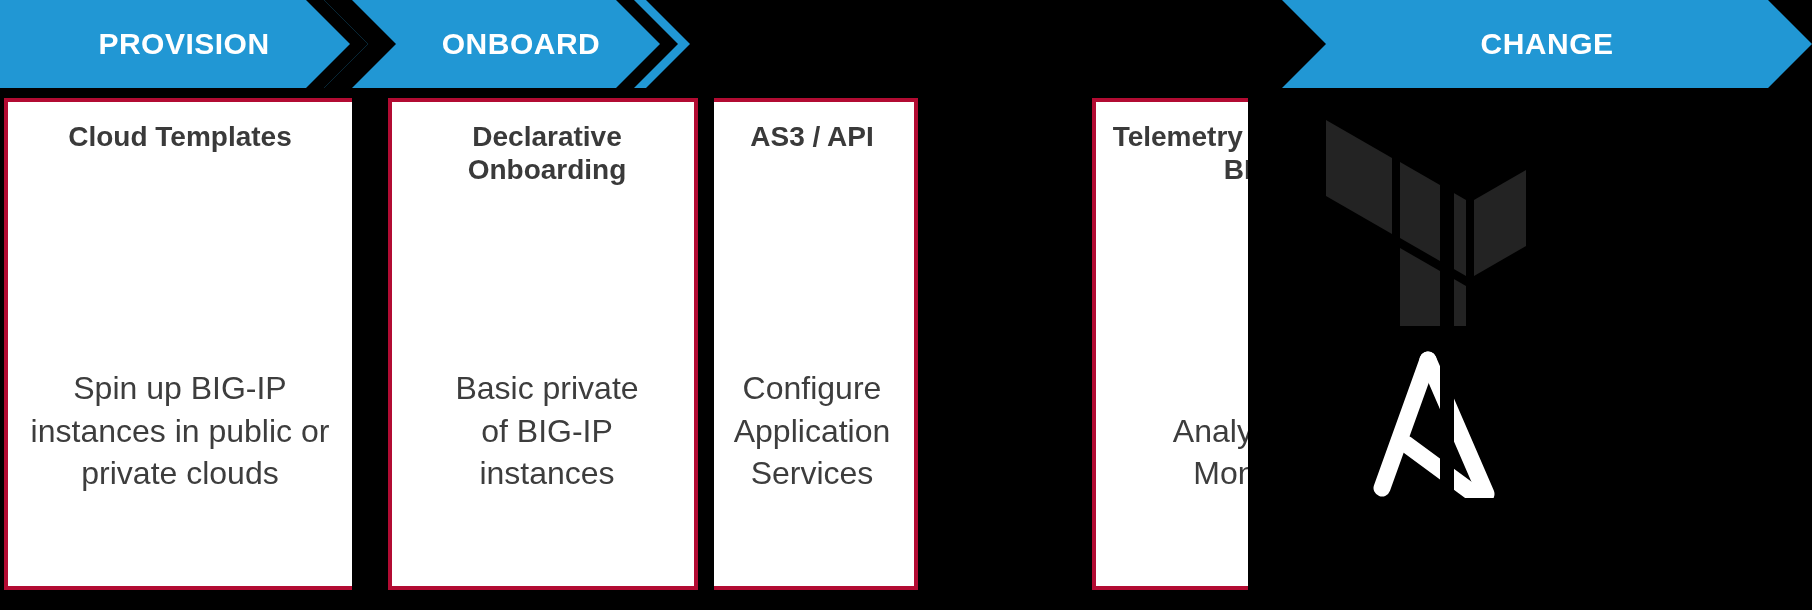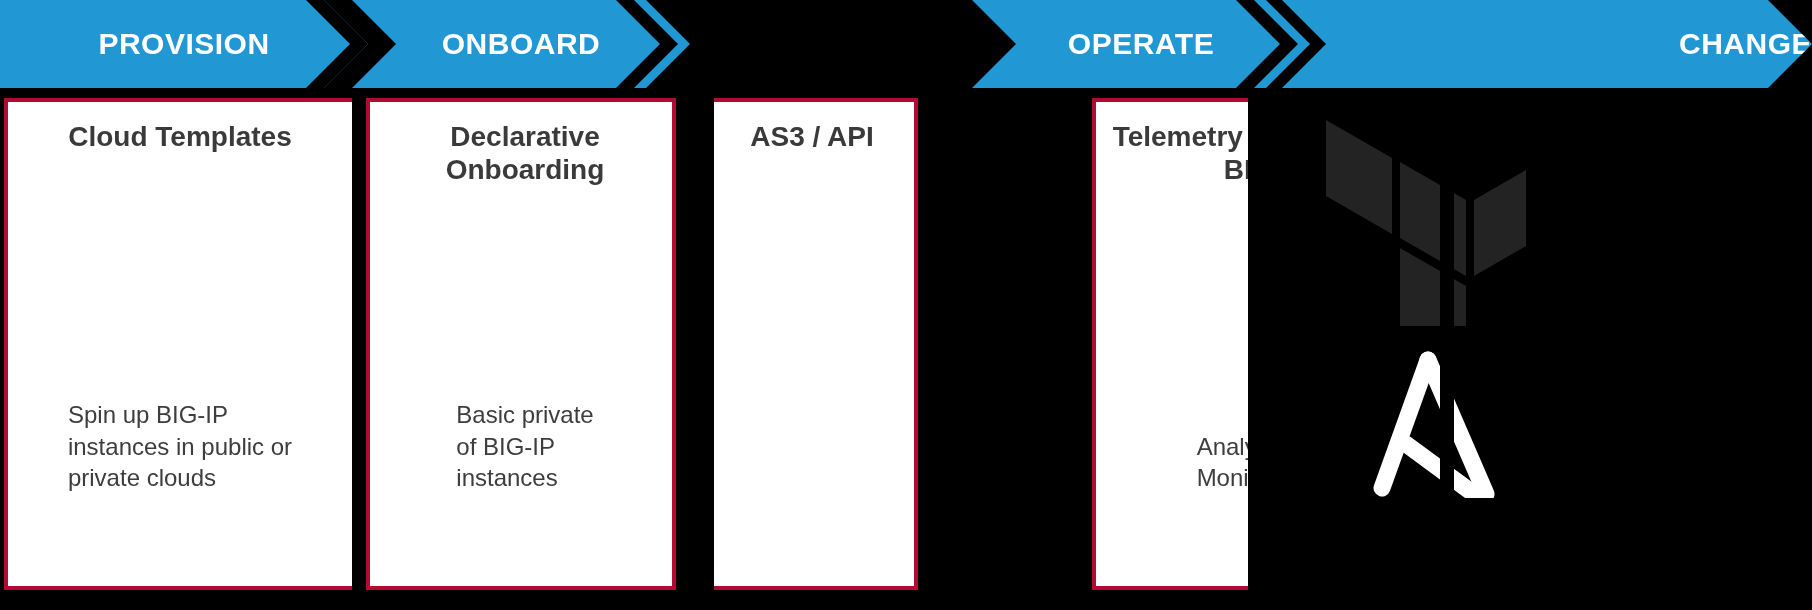--- a/index.html
+++ b/index.html
@@ -97,24 +97,24 @@
     font-size: 28px;
     font-weight: bold;
     color: #3a3a3a;
     text-align: center;
     line-height: 1.18;
     padding: 0 8px;
   }
   .box-body {
     margin-top: auto;
     margin-bottom: 92px;
-    font-size: 24px;
+    font-size: 32px;
     font-weight: normal;
     color: #3d3d3d;
-    text-align: left;
+    text-align: center;
     line-height: 1.32;
     padding: 0 10px;
     white-space: pre-line;
   }
 
   
   .box-gutter {
     position: absolute;
     top: 0;
     width: 14px;
@@ -156,55 +156,55 @@
 
     <div class="chevron" style="left:0px;width:368px;clip-path:polygon(0 0, 324px 0, 368px 44px, 324px 88px, 0 88px);">
       <span class="chevron-label">PROVISION</span>
     </div>
 
     <div class="chevron" style="left:352px;width:338px;clip-path:polygon(0 0, 294px 0, 338px 44px, 294px 88px, 0 88px, 44px 44px);align-items:center;">
       <span class="chevron-label">ONBOARD</span>
     </div>
 
 
-    <div class="chevron" style="left:972px;width:338px;clip-path:polygon(0 0, 294px 0, 338px 44px, 294px 88px, 0 88px, 44px 44px);">
-      <span class="chevron-label">OPERATE</span>
-    </div>
-
-    <div class="chevron" style="left:1282px;width:530px;clip-path:polygon(0 0, 486px 0, 530px 44px, 486px 88px, 0 88px, 44px 44px);justify-content:flex-end;">
+
+    <div class="chevron" style="left:1282px;width:530px;clip-path:polygon(0 0, 486px 0, 530px 44px, 486px 88px, 0 88px, 44px 44px);">
       <span class="chevron-label">CHANGE</span>
     </div>
 
     <div class="chev-sep" style="left:306px;clip-path:polygon(0 0, 18px 0, 62px 44px, 18px 88px, 0 88px, 44px 44px);"></div>
     <div class="chev-sep" style="left:616px;clip-path:polygon(0 0, 18px 0, 62px 44px, 18px 88px, 0 88px, 44px 44px);"></div>
     <div class="chev-sep" style="left:926px;clip-path:polygon(0 0, 18px 0, 62px 44px, 18px 88px, 0 88px, 44px 44px);"></div>
     <div class="chev-sep" style="left:1236px;clip-path:polygon(0 0, 18px 0, 62px 44px, 18px 88px, 0 88px, 44px 44px);"></div>
   </div>
 
   <div class="header-underline"></div>
 
   <div class="box-row">
 
     <div class="info-box" style="left:4px;width:352px;">
       <div class="box-title">Cloud Templates</div>
       <div class="box-body">Spin up BIG-IP
 instances in public or
 private clouds</div>
     </div>
 
-    <div class="info-box" style="left:366px;width:310px;padding-left:8px;">
+    <div class="info-box" style="left:388px;width:310px;padding-left:8px;">
       <div class="box-title">Declarative
 Onboarding</div>
       <div class="box-body">Basic private
 of BIG-IP
 instances</div>
     </div>
 
     <div class="info-box" style="left:706px;width:212px;">
       <div class="box-title">AS3 / API</div>
+      <div class="box-body">Configure
+Application
+Services</div>
     </div>
 
     <div class="info-box" style="left:1092px;width:352px;">
       <div class="box-title">Telemetry
 Streaming or BIG-IQ</div>
       <div class="box-body">Analytics and
 Monitoring</div>
     </div>
 
     <div class="box-gutter" style="left:352px;"></div>

